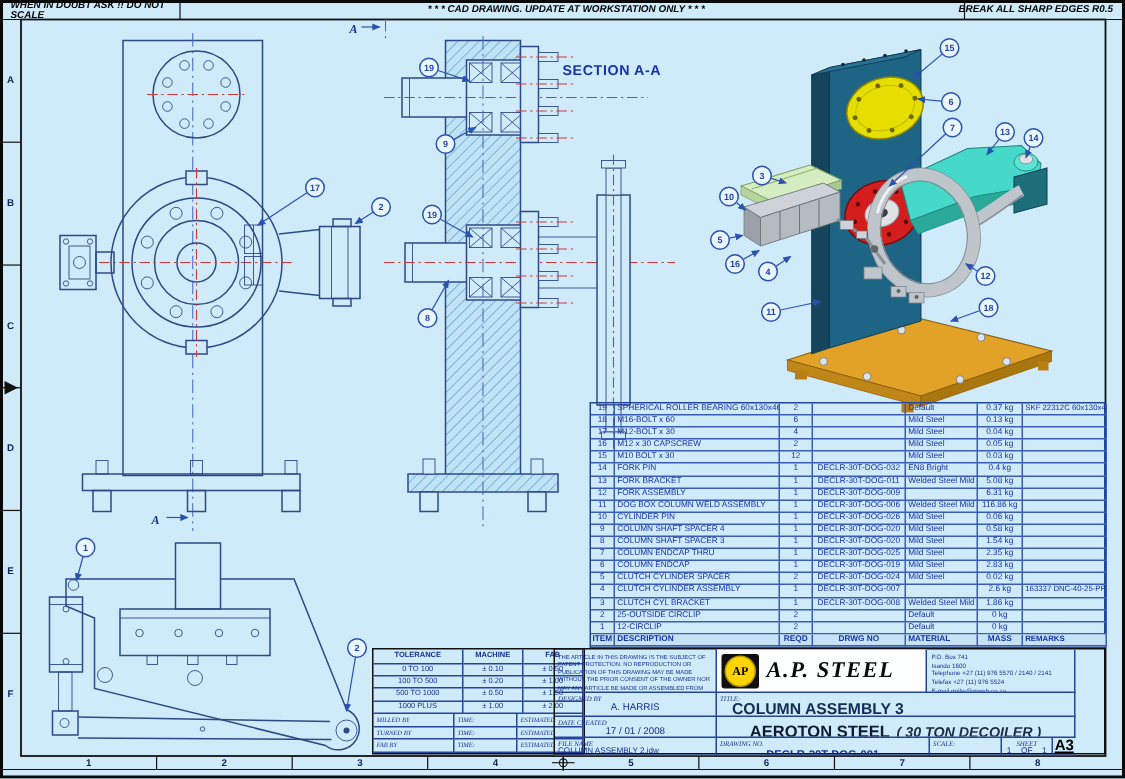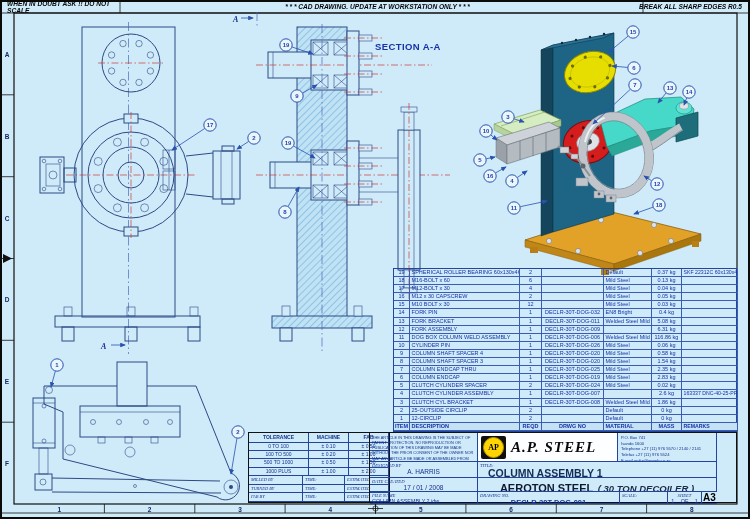--- a/index.html
+++ b/index.html
@@ -694,21 +694,21 @@
         <div>Telefax +27 (11) 976 5524</div>
         <div>E-mail gpike@mweb.co.za</div>
       </div>
 
     <div class="tb" style="left:0;top:29px;width:108px;height:16px;">
       <span class="lbl">DESIGNED BY</span>
       <span class="val-center">A. HARRIS</span>
     </div>
     <div class="tb" style="left:108px;top:29px;width:239px;height:16px;">
       <span class="lbl">TITLE:</span>
-      <span class="big-title">COLUMN ASSEMBLY 1</span>
+      <span class="big-title">COLUMN ASSEMBLY 3</span>
     </div>
 
     <div class="tb" style="left:0;top:45px;width:108px;height:14px;">
       <span class="lbl">DATE CREATED</span>
       <span class="val-center">17 / 01 / 2008</span>
     </div>
     <div class="tb" style="left:108px;top:45px;width:239px;height:14px;">
       <div class="product-line">
         <b>AEROTON STEEL</b>
         <i>(  30 TON DECOILER )</i>

